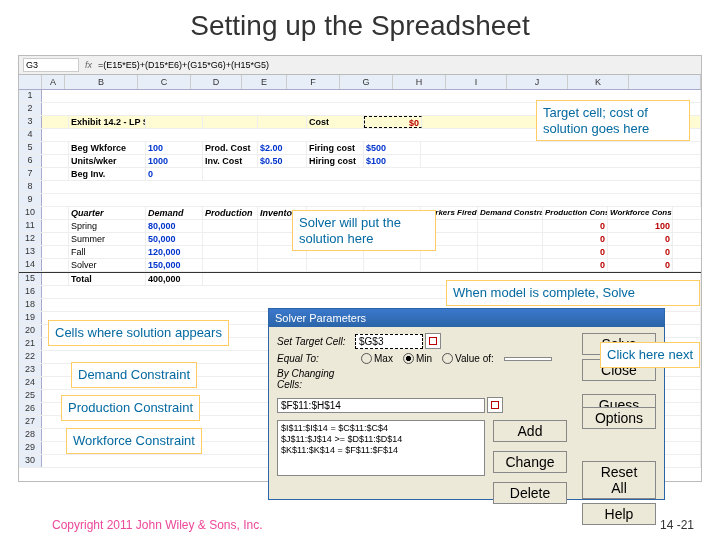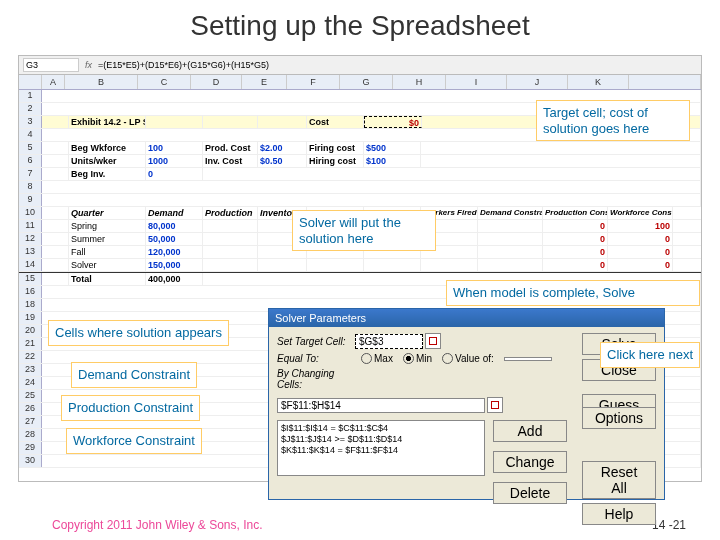--- a/index.html
+++ b/index.html
@@ -166,21 +166,21 @@
     position: absolute;
     bottom: 8px;
     left: 22px;
     font-size: 12px;
     color:#ec4899;
     margin-left:30px;
   }
   .footer-right {
     position: absolute;
     bottom: 8px;
-    right: 34px;
+    right: 26px;
     font-size: 12px;
     color:#333;
   }
   
   .cA{width:22px}.cB{width:72px}.cC{width:52px}.cD{width:50px}.cE{width:44px}.cF{width:52px}.cG{width:52px}.cH{width:52px}.cI{width:60px}.cJ{width:60px}.cK{width:60px}.cXtra{flex:1}
 </style>
 </head>
 <body>
 
 <h1 class="slide-title">Setting up the Spreadsheet</h1>

